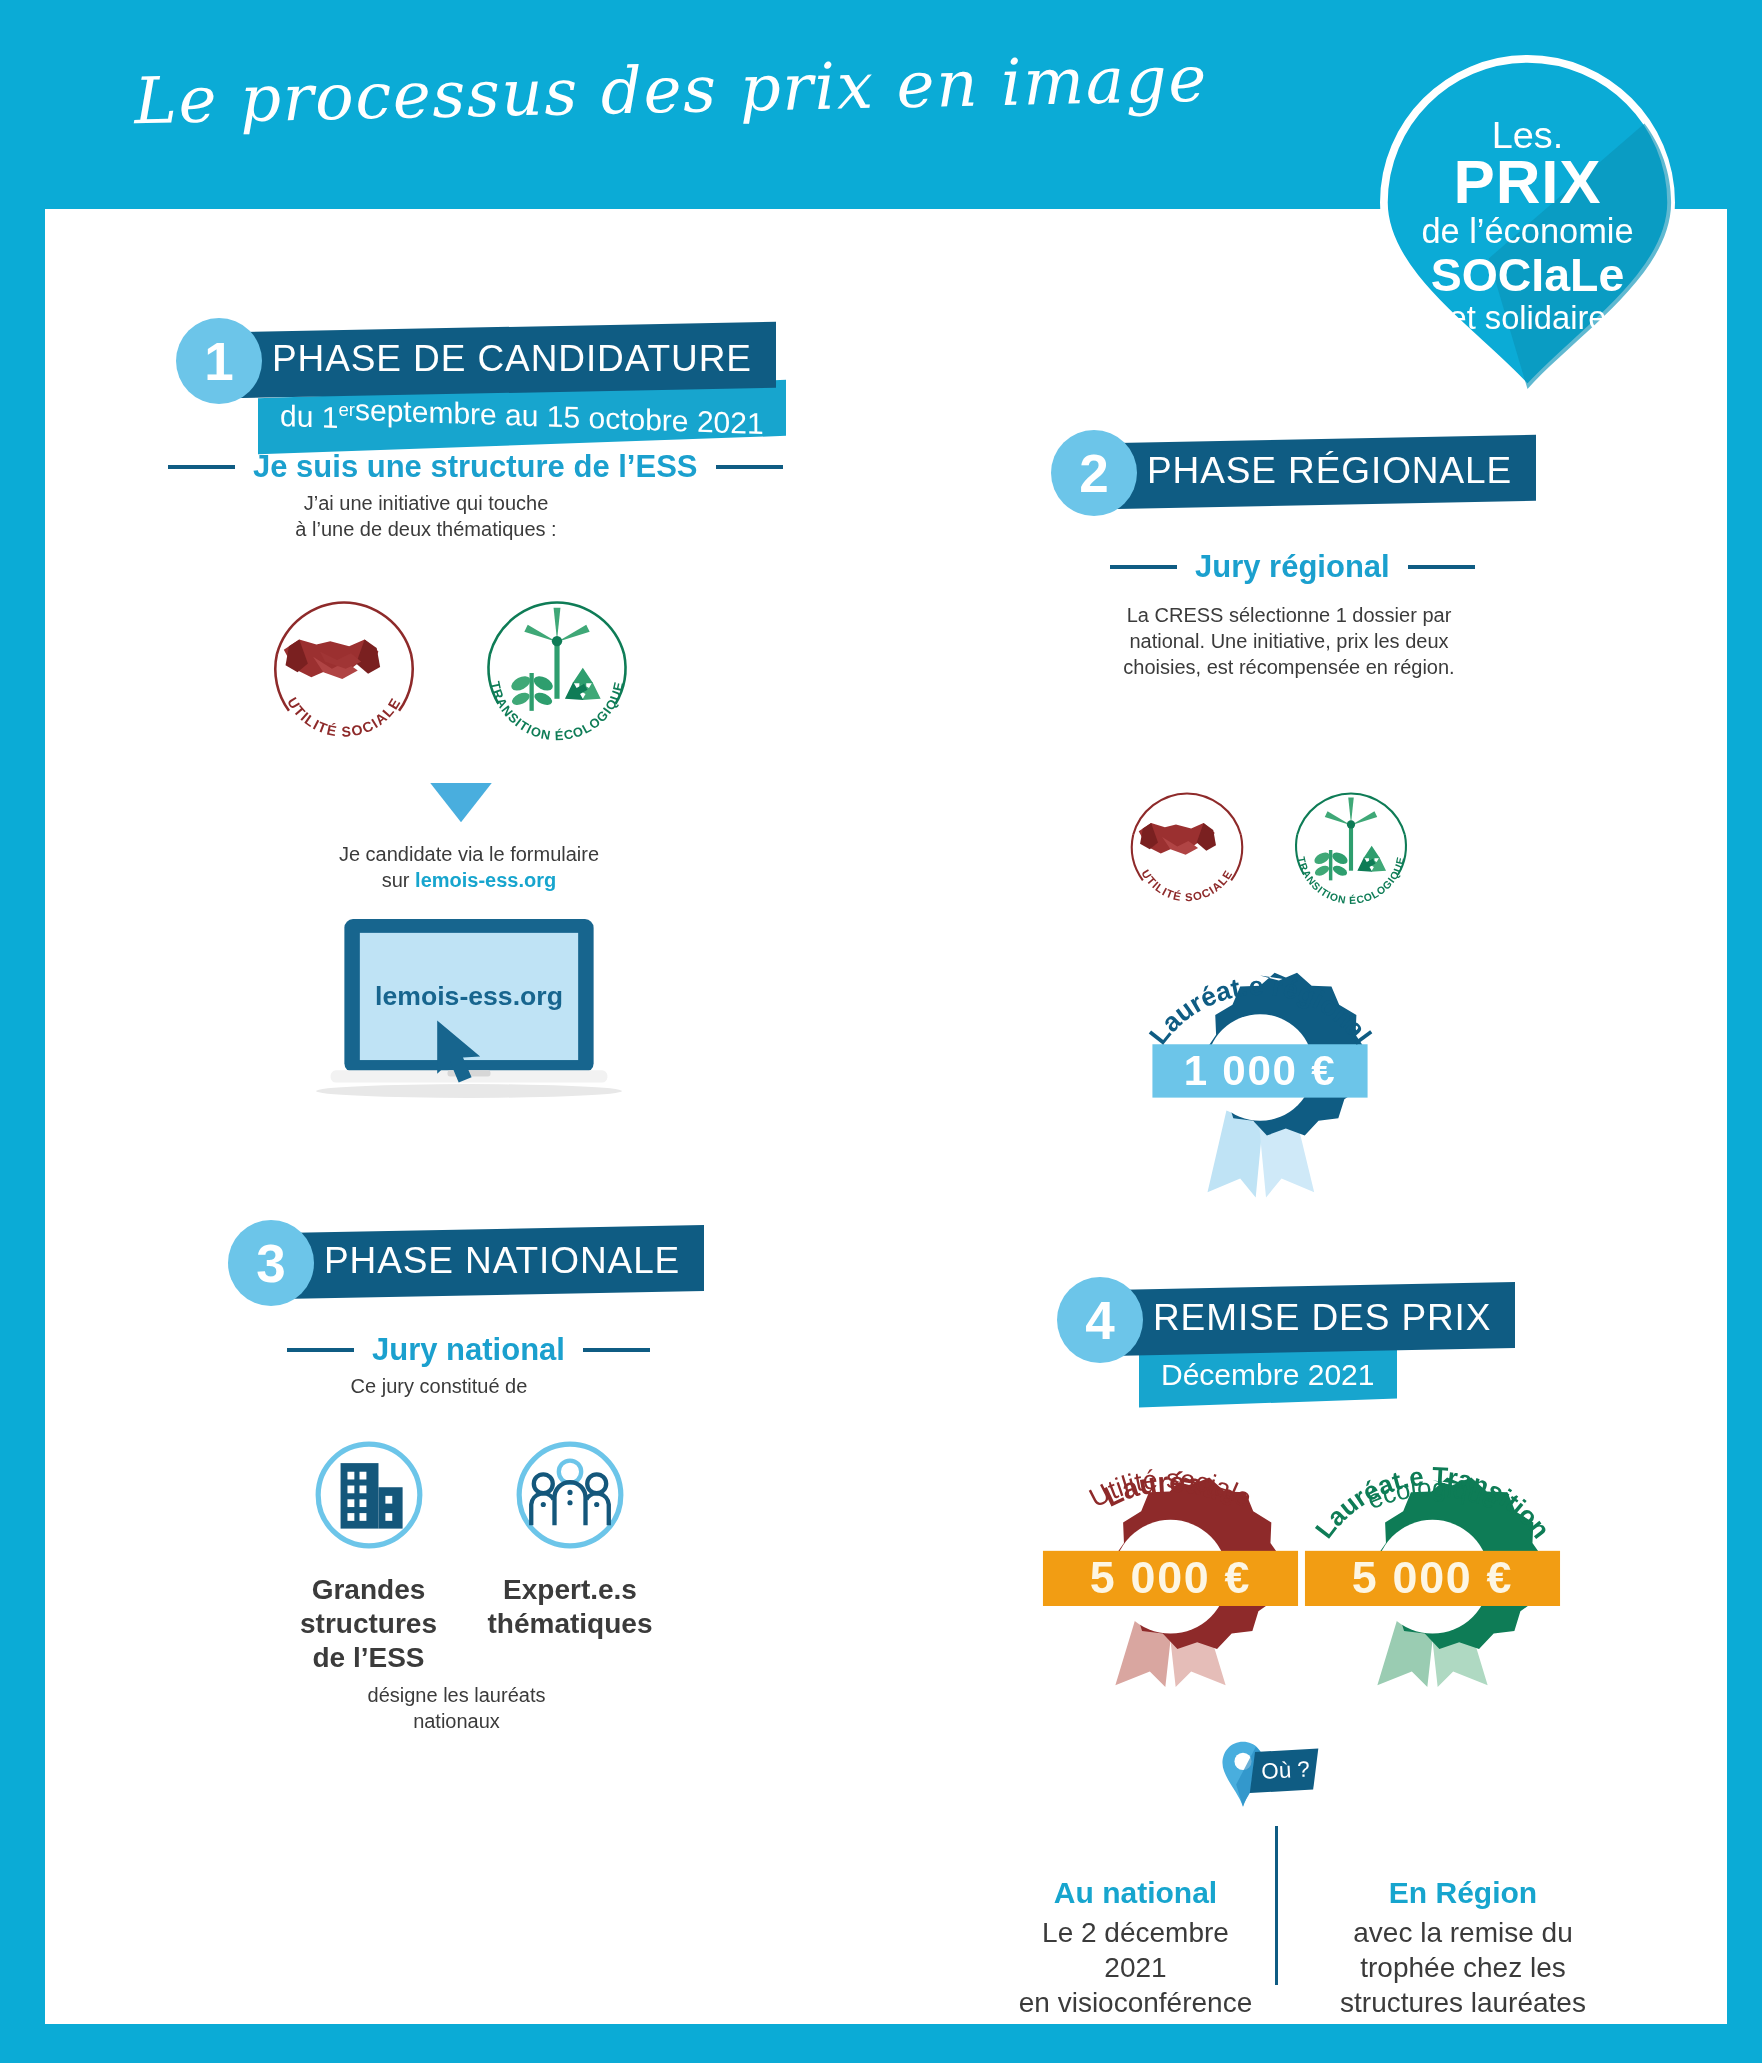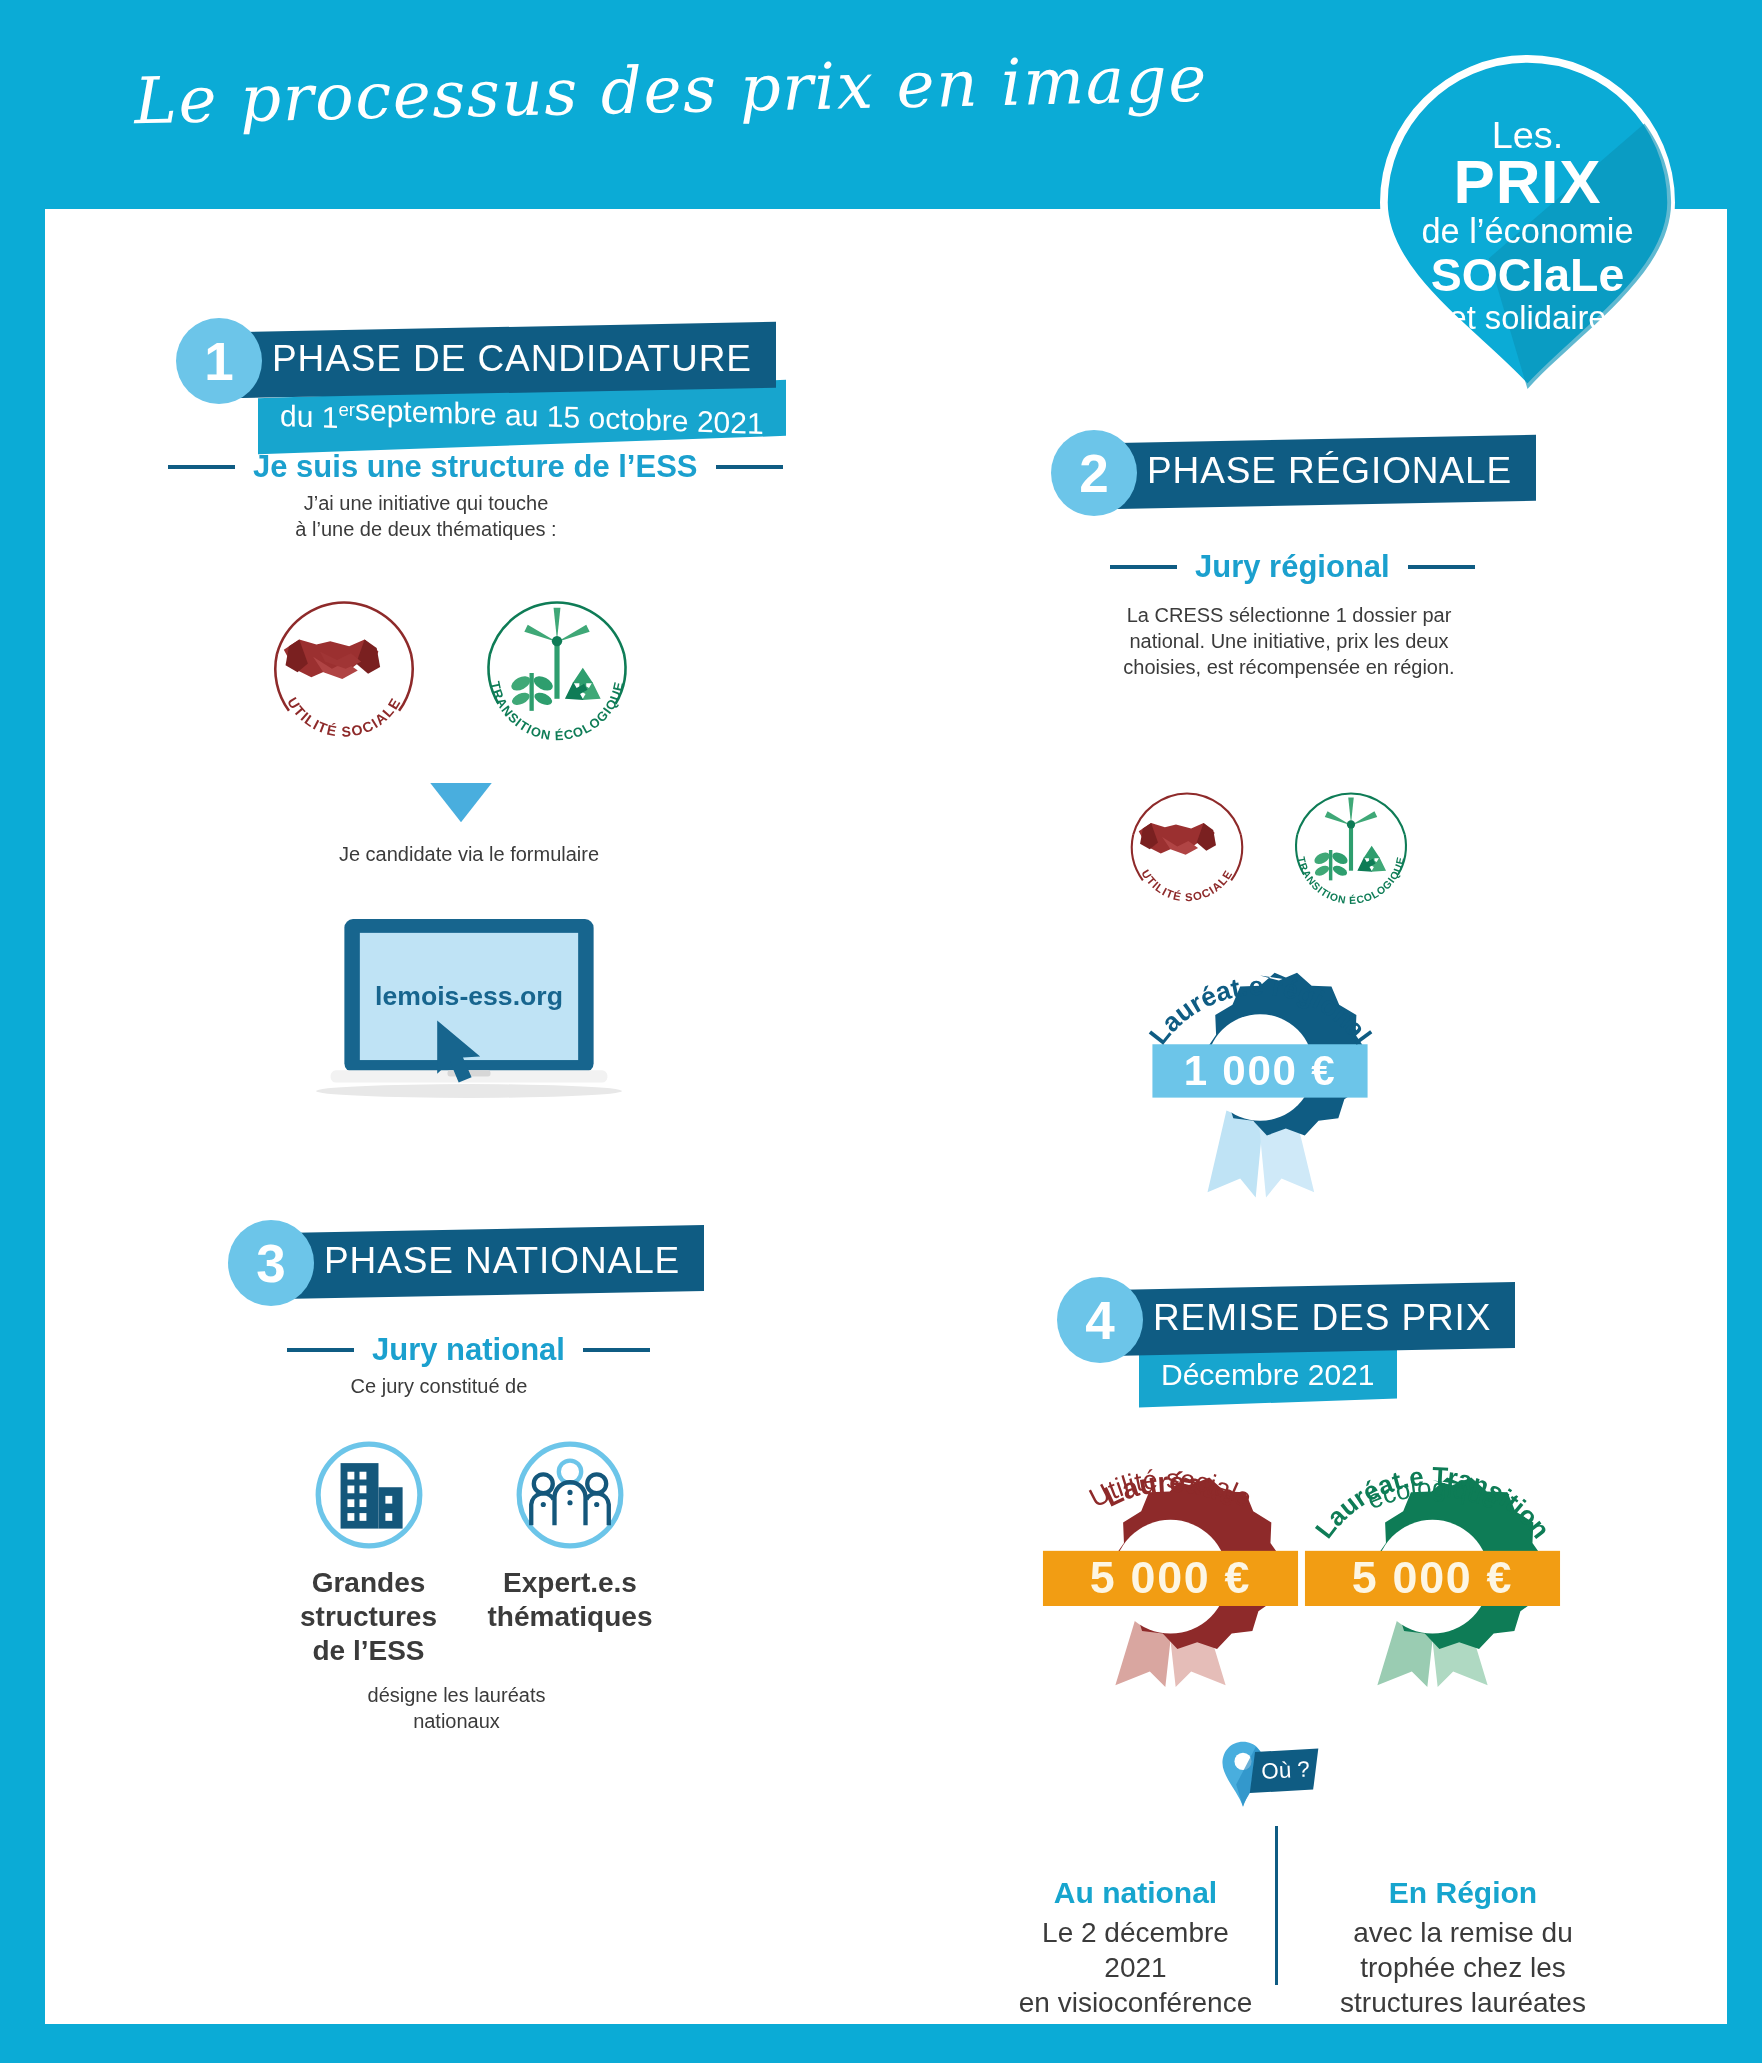--- a/index.html
+++ b/index.html
@@ -96,21 +96,21 @@
 
   
   .laptop { position: absolute; }
 
   
   .rosette { position: absolute; }
 
   
   .juryicon { position: absolute; text-align: center; }
   .juryicon .lbl {
-    margin-top: 12px; font-size: 28px; font-weight: 700; color: #3B3B3B; line-height: 1.22;
+    margin-top: 19px; font-size: 28px; font-weight: 700; color: #3B3B3B; line-height: 1.22;
   }
 
   
   .wherecol {
     position: absolute; text-align: center; color: #3B3B3B; font-size: 28px; line-height: 1.25; margin-top: 48px;
   }
   .wherecol .hd { color: #17A5CE; font-weight: 700; font-size: 30px; margin-bottom: 3.4px; }
   .vdivider { position: absolute; width: 3.4px; background: #0F5C83; }
 </style>
 </head>
@@ -212,20 +212,21 @@
   </div>
 
   <div class="downarrow" style="left:430px; top:783px;">
     <svg width="62" height="41" viewBox="0 0 72 48">
         <path d="M0 0 L72 0 L36 46 Z" fill="#49AEDE"></path>
       </svg>
   </div>
 
   <div class="body-text" style="left:168px; top:841px; width:602px;">
     <div>Je candidate via le formulaire</div>
+    <div><span>sur </span><span class="link-blue">lemois-ess.org</span></div>
   </div>
 
   <div class="laptop" style="left:310px; top:919px;">
     <svg width="318" height="185" viewBox="0 0 370 215">
       <rect x="40" y="0" width="290" height="178" rx="10" fill="#17658E"></rect>
       <rect x="58" y="16" width="254" height="148" fill="#BFE3F5"></rect>
       <ellipse cx="185" cy="200" rx="178" ry="8" fill="#E8E8E8"></ellipse>
       <rect x="24" y="176" width="322" height="14" rx="6" fill="#F2F2F2"></rect>
       <rect x="160" y="176" width="50" height="7" rx="3" fill="#D7D7D7"></rect>
       <text x="185" y="100" text-anchor="middle" fill="#17658E" font-family="Liberation Sans, sans-serif" font-size="31" font-weight="700">lemois-ess.org</text>

